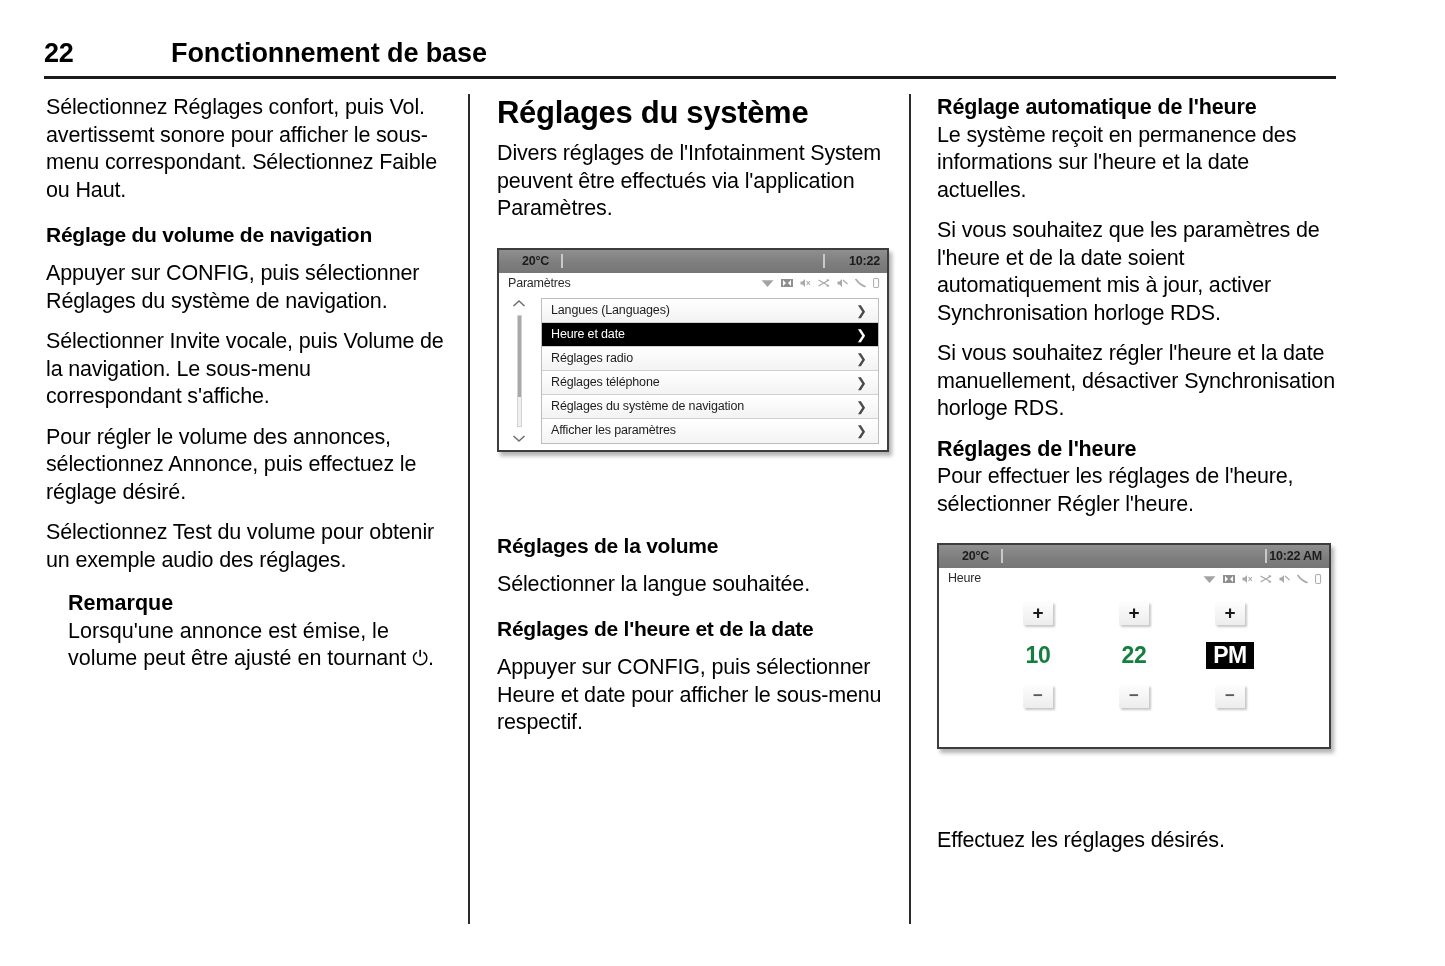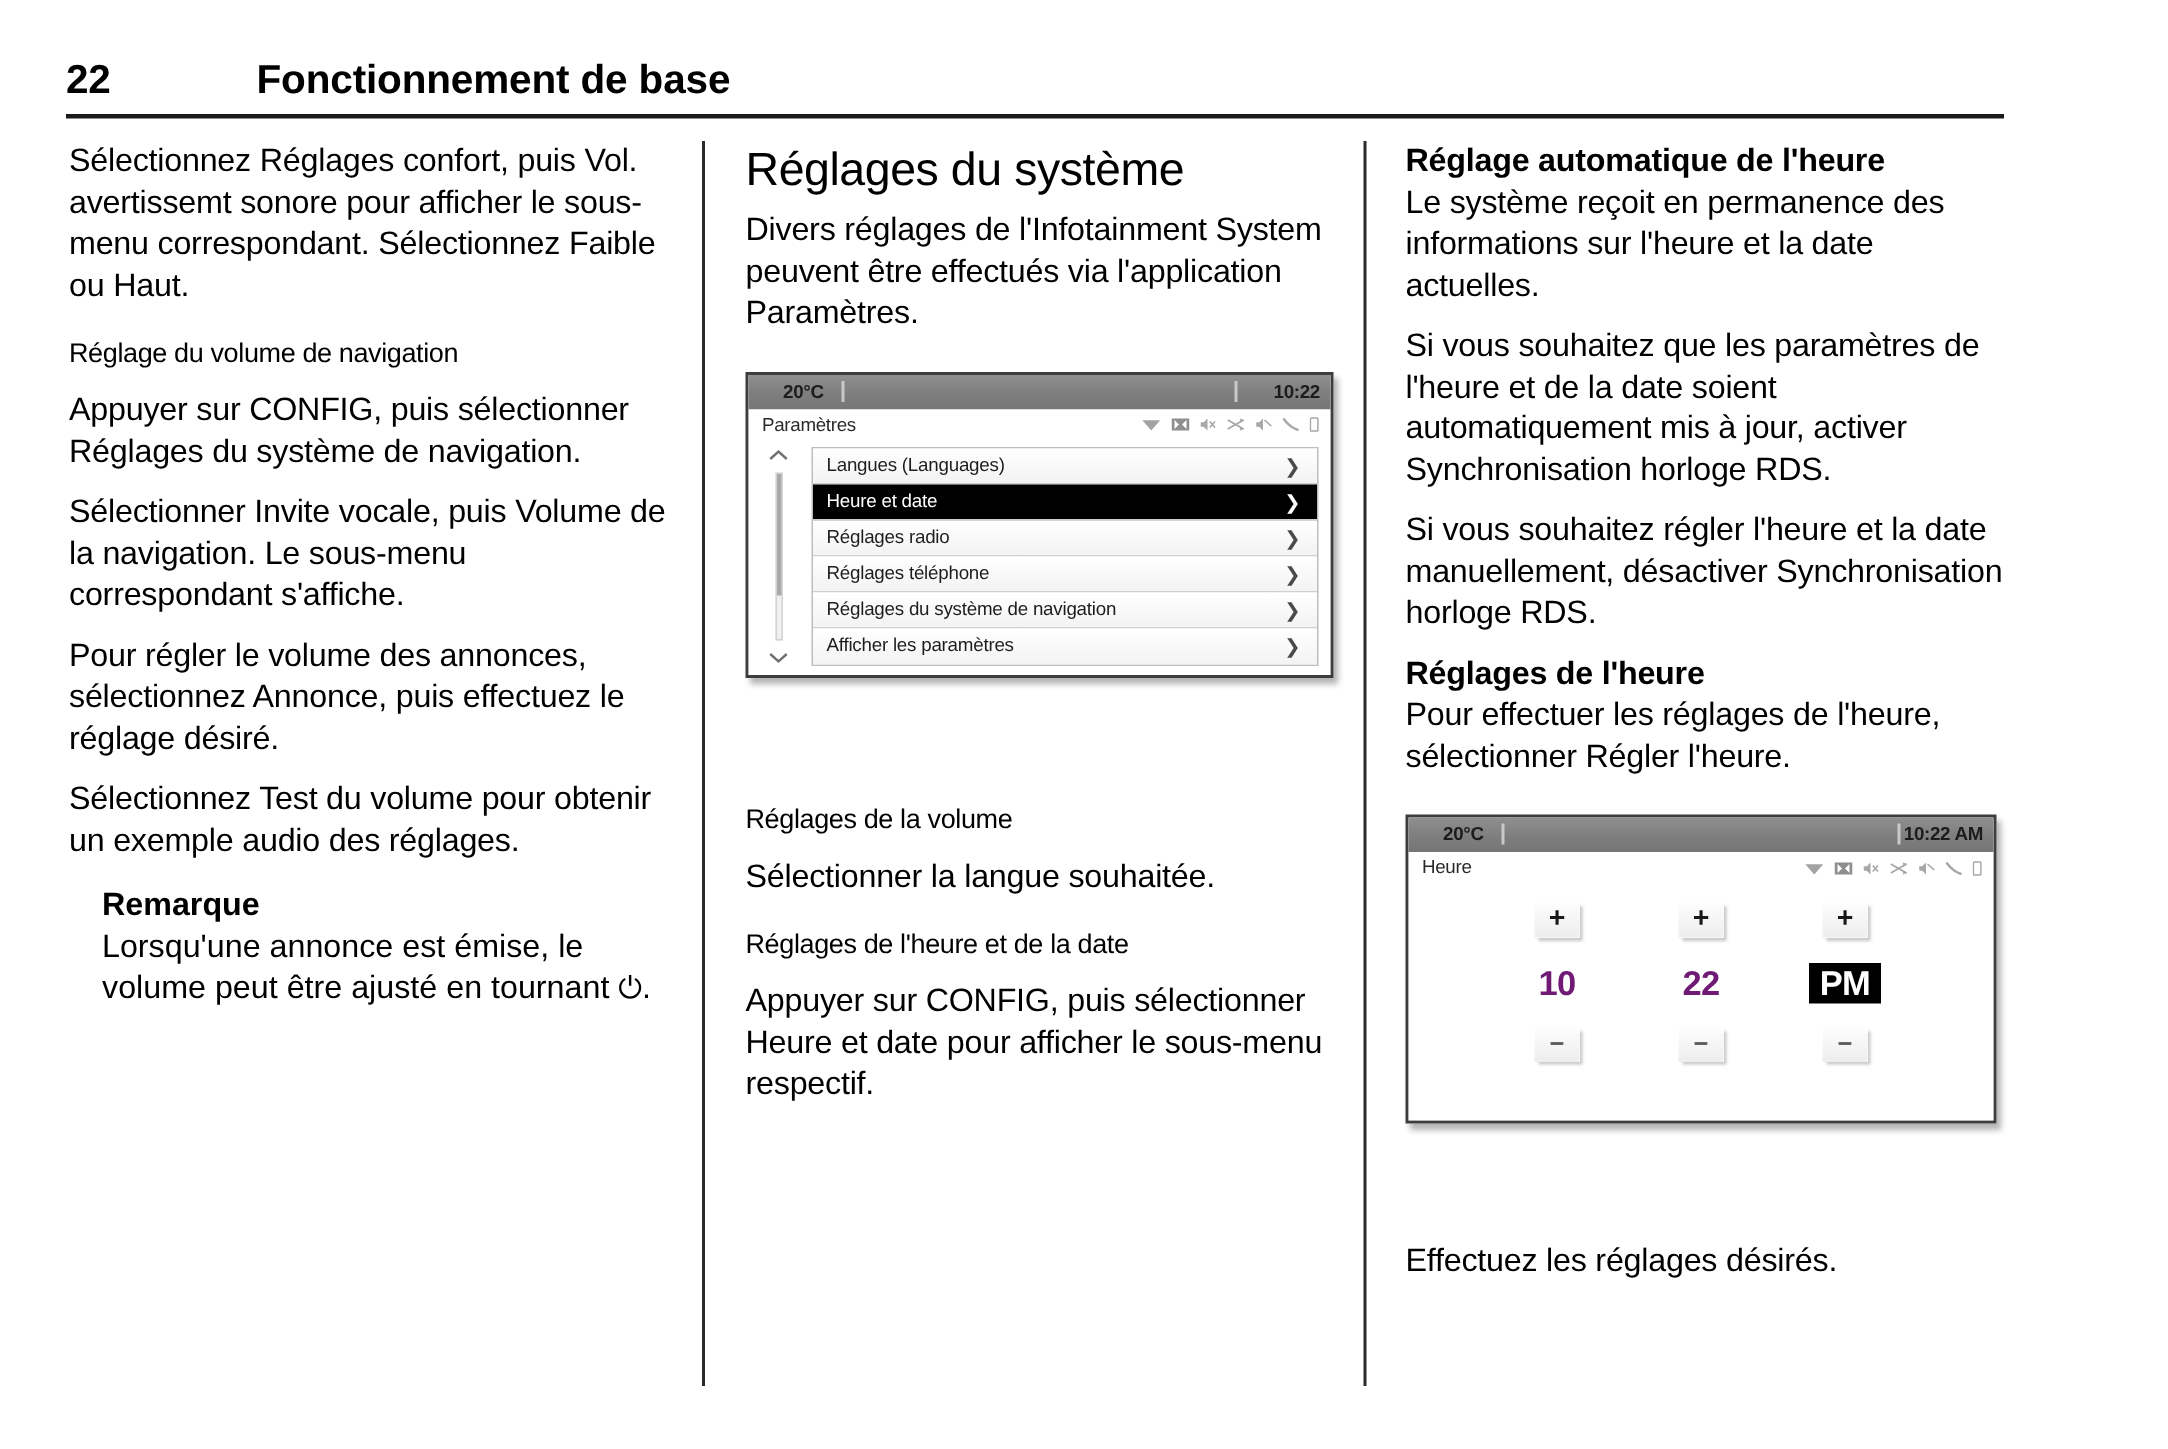--- a/index.html
+++ b/index.html
@@ -84,28 +84,28 @@
     line-height: 27.5px;
     letter-spacing: -0.15px;
     text-align: left;
   }
   p.body b { font-weight: normal; }
 
   h1.chapter {
     margin: 0 0 8px 0;
     font-size: 31px;
     line-height: 38px;
-    font-weight: normal;
+    font-weight: bold;
     letter-spacing: -0.3px;
   }
   h2.section {
     margin: 17px 0 11px 0;
-    font-size: 18px;
+    font-size: 21px;
     line-height: 28px;
-    font-weight: normal;
+    font-weight: bold;
     letter-spacing: -0.25px;
   }
   h2.section.first { margin-top: 0; }
   h3.subsection {
     margin: 2px 0 0 0;
     font-size: 21.5px;
     line-height: 27.5px;
     font-weight: bold;
     letter-spacing: -0.15px;
   }
@@ -312,21 +312,21 @@
   }
   .step-btn.minus {
     font-size: 17px;
     color: #5a5a5a;
   }
   .clock-value {
     margin: 17px 0 16px 0;
     font-size: 23px;
     font-weight: bold;
     letter-spacing: -0.4px;
-    color: #701a75;
+    color: #15803d;
     padding: 1px 3px;
     line-height: 25px;
   }
   .clock-value.highlighted {
     background: #000000;
     color: #ffffff;
     padding: 1px 7px;
   }
 </style>
 </head>

